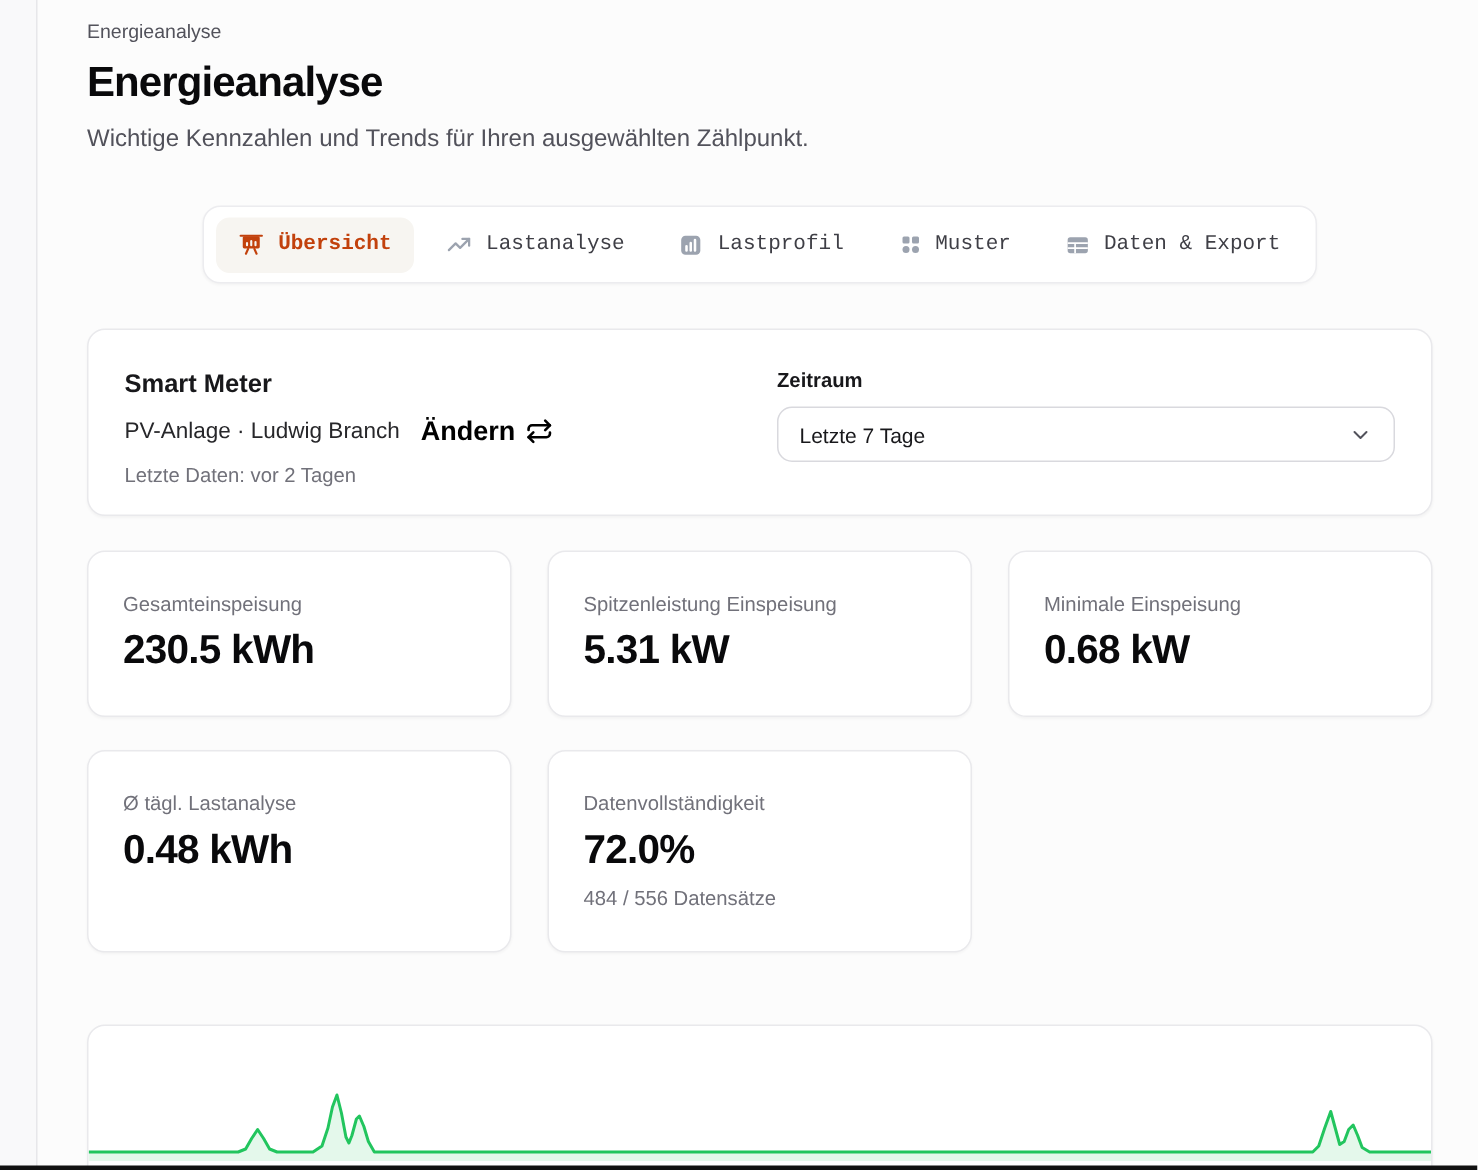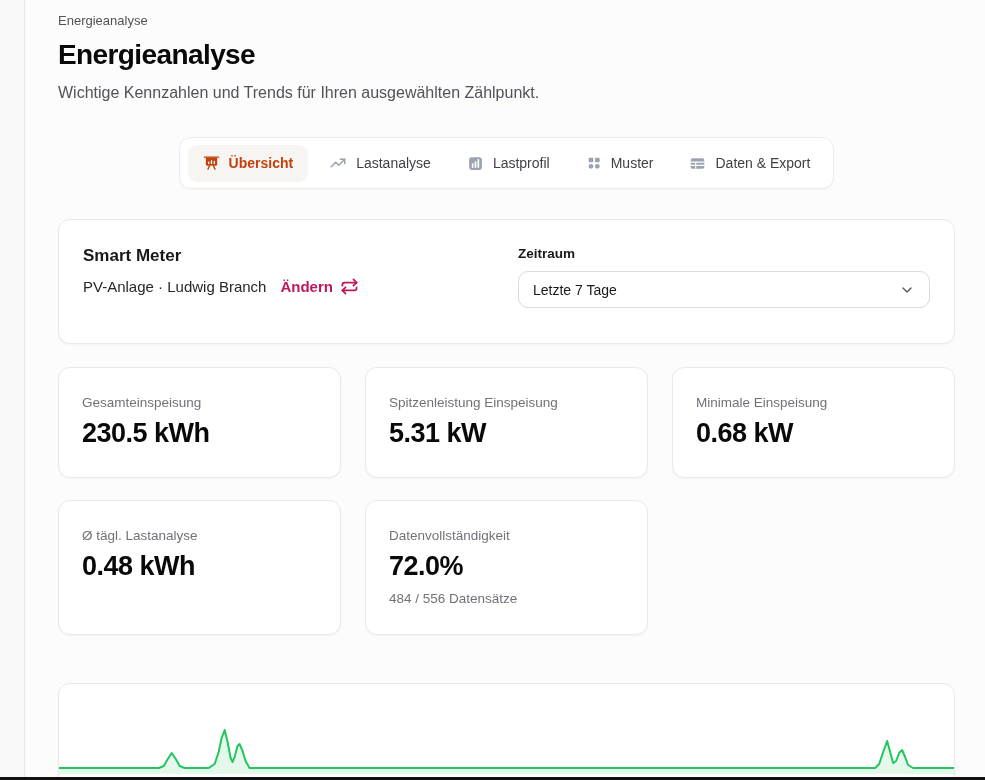--- a/index.html
+++ b/index.html
@@ -25,41 +25,41 @@
   
   .tabbar-wrap { display: flex; justify-content: center; margin-top: 35px; }
   .tabbar {
     display: flex; align-items: center; gap: 6px;
     background: #ffffff; border: 1px solid #ececef; border-radius: 12px;
     padding: 6px 8px; box-shadow: 0 1px 2px rgba(0,0,0,0.04);
   }
   .tab {
     display: flex; align-items: center; gap: 9px;
     padding: 10px 15px; border-radius: 9px; border: none; background: transparent;
-    font-family: Liberation Sans, sans-serif; font-size: 14px; color: #3f3f46; cursor: pointer; white-space: nowrap;
+    font-family: Liberation Mono, monospace; font-size: 14px; color: #3f3f46; cursor: pointer; white-space: nowrap;
   }
   .tab .ticon { color: #9ca3af; display: inline-flex; }
   .tab.active { background: #f7f5f1; color: #c2410c; font-weight: 600; }
   .tab.active .ticon { color: #c2410c; }
 
   
   .card {
     background: #ffffff; border: 1px solid #e9e9ec; border-radius: 12px;
     box-shadow: 0 1px 2px rgba(0,0,0,0.04);
   }
   .meter-card {
     margin-top: 30px; height: 125px; padding: 26px 24px;
     display: flex; justify-content: space-between;
   }
   .meter-left {}
   .meter-label { font-size: 17px; font-weight: 700; color: #18181b; }
   .meter-name-row { display: flex; align-items: center; gap: 14px; margin-top: 11px; }
   .meter-name { font-size: 15px; color: #27272a; }
   .change-link { display: inline-flex; align-items: center; gap: 7px;
-    font-size: 15px; font-weight: 600; color: #be185d; text-decoration: none; cursor: pointer; }
+    font-size: 18px; font-weight: 600; color: #000000; text-decoration: none; cursor: pointer; }
   .meter-lastdata { font-size: 13.5px; color: #71717a; margin-top: 11px; }
   .meter-right { width: 412px; }
   .period-label { font-size: 13.5px; font-weight: 700; color: #18181b; }
   .period-select {
     margin-top: 10px; height: 37px; width: 100%;
     border: 1px solid #d9d9de; border-radius: 10px; background: #fff;
     display: flex; align-items: center; justify-content: space-between;
     padding: 0 14px; font-size: 14px; color: #18181b; cursor: pointer;
   }
   .period-select .chev { color: #52525b; display: inline-flex; }
@@ -163,20 +163,21 @@
           <span>
             <svg class="ic" width="19" height="19" viewBox="0 0 24 24" fill="none" stroke="currentColor" stroke-width="2.2" stroke-linecap="round" stroke-linejoin="round">
               <path d="m17 3 4 4-4 4"></path>
               <path d="M3 11v-1a3 3 0 0 1 3-3h15"></path>
               <path d="m7 21-4-4 4-4"></path>
               <path d="M21 13v1a3 3 0 0 1-3 3H3"></path>
             </svg>
           </span>
         </a>
       </div>
+      <div class="meter-lastdata">Letzte Daten: vor 2 Tagen</div>
     </div>
     <div class="meter-right">
       <div class="period-label">Zeitraum</div>
       <div class="period-select">
         <span>Letzte 7 Tage</span>
         <span class="chev">
           <svg class="ic" width="16" height="16" viewBox="0 0 24 24" fill="none" stroke="currentColor" stroke-width="2" stroke-linecap="round" stroke-linejoin="round">
             <path d="m6 9 6 6 6-6"></path>
           </svg>
         </span>

